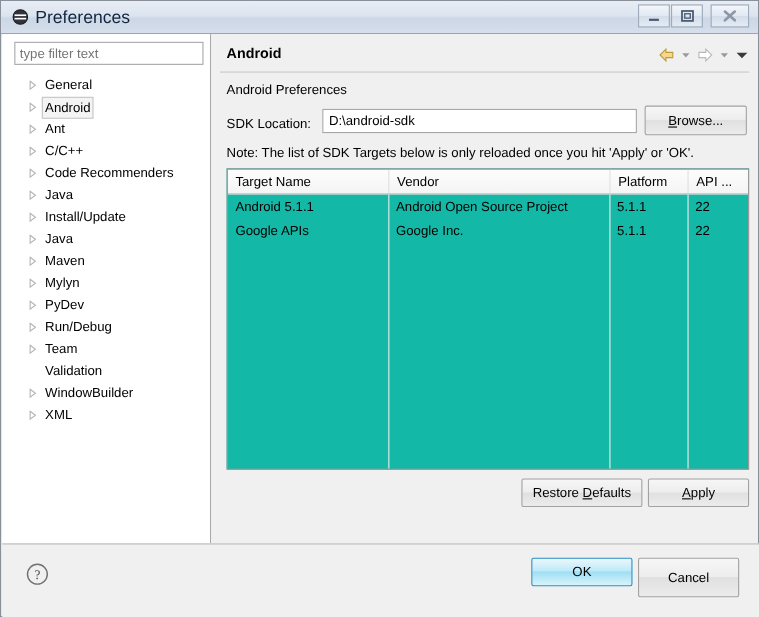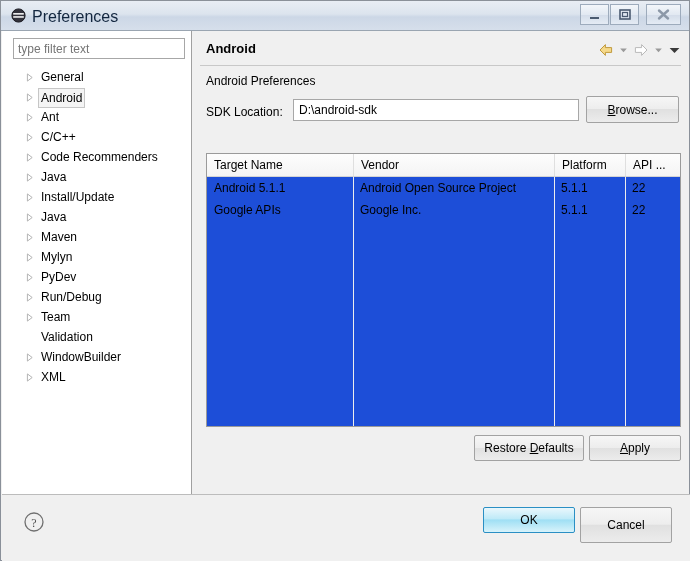--- a/index.html
+++ b/index.html
@@ -194,21 +194,21 @@
     left: 14px; top: 101px;
     font-size: 12px;
     white-space: nowrap;
   }
 
   
   #table-wrap {
     position: absolute;
     left: 14px; top: 122px;
     width: 475px; height: 274px;
-    background: #1d4ed8;
+    background: #14b8a6;
     border: 1px solid #9a9a9a;
     box-sizing: border-box;
     overflow: hidden;
   }
   #table-head {
     position: absolute;
     left: 0; top: 0;
     width: 473px; height: 23px;
     background: linear-gradient(to bottom, #fdfdfd 0%, #f4f4f4 100%);
     border-bottom: 1px solid #d4d4d4;
@@ -514,20 +514,21 @@
 
     <div id="title-rule"></div>
     <div id="subtitle">Android Preferences</div>
 
     <div id="sdk-label">SDK Location:</div>
     <input id="sdk-input" type="text" value="D:\android-sdk" style="">
     <button id="browse-btn">
       <span class="u">B</span><span>rowse...</span>
     </button>
 
+    <div id="note-text">Note: The list of SDK Targets below is only reloaded once you hit 'Apply' or 'OK'.</div>
 
     <div id="table-wrap">
       <div class="col-sep" style="left:146px;"></div>
       <div class="col-sep" style="left:347px;"></div>
       <div class="col-sep" style="left:418px;"></div>
 
       <div id="table-head">
         <div class="th" style="left:0px;width:146px;">Target Name</div>
         <div class="th div" style="left:146px;width:201px;">Vendor</div>
         <div class="th div" style="left:347px;width:71px;">Platform</div>

